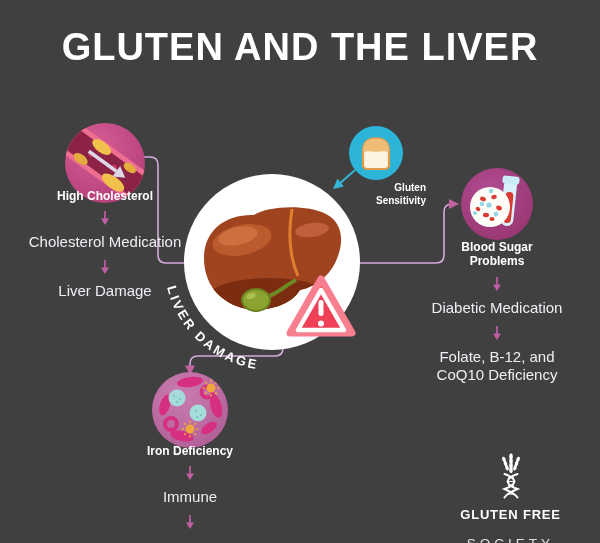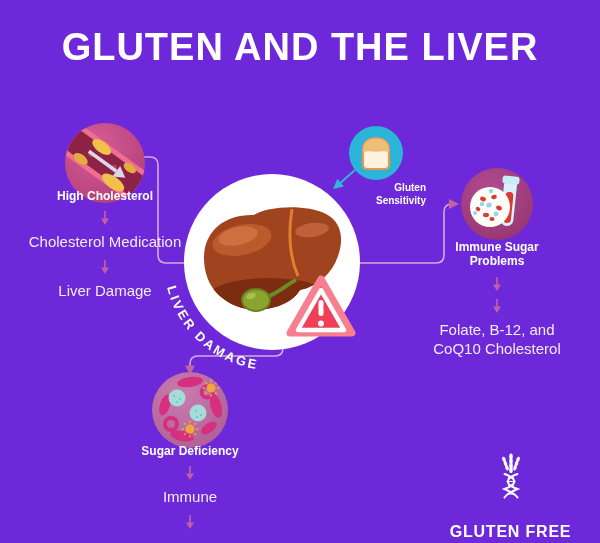--- a/index.html
+++ b/index.html
@@ -1,16 +1,16 @@
 <!DOCTYPE html>
 <html><head>
 <meta charset="utf-8">
 <style>
   html,body{margin:0;padding:0;background:#2b1430;}
-  .canvas{position:relative;width:600px;height:543px;background:#6d28d9;overflow:hidden;
+  .canvas{position:relative;width:600px;height:543px;background:#404040;overflow:hidden;
           font-family:"Liberation Sans", sans-serif;color:#fff;}
   .canvas *{box-sizing:border-box;}
   h1.title{position:absolute;top:26px;left:0;right:0;margin:0;text-align:center;
            font-size:38px;font-weight:bold;letter-spacing:1px;color:#ffffff;}
   svg.overlay{position:absolute;left:0;top:0;z-index:1;pointer-events:none;}
   .circle{position:absolute;border-radius:50%;z-index:2;}
   .circle svg{display:block;}
   .center-circle{left:184px;top:174px;width:176px;height:176px;background:#ffffff;}
   .center-circle svg{position:absolute;left:10px;top:26px;}
   .warning{position:absolute;left:284px;top:271px;width:74px;height:74px;z-index:3;}
@@ -18,21 +18,21 @@
   svg.curved text{fill:#ffffff;font-family:"Liberation Sans",sans-serif;font-weight:bold;
                   font-size:13px;letter-spacing:2.5px;}
   .branch{position:absolute;display:flex;flex-direction:column;align-items:center;gap:8px;z-index:2;}
   .branch-title{font-size:12px;font-weight:bold;line-height:1.2;text-align:center;}
   .branch-step{font-size:15px;line-height:1.25;text-align:center;color:#f2ecf4;}
   .pre{white-space:pre-line;}
   .mini-arrow{flex:0 0 auto;}
   .gluten-label{position:absolute;left:326px;top:181px;width:100px;text-align:right;
                 font-size:10px;font-weight:bold;line-height:1.3;z-index:2;}
   .footer{position:absolute;left:440px;top:453px;width:141px;text-align:center;z-index:2;}
-  .brand-top{font-size:16px;font-weight:bold;letter-spacing:0.8px;margin-top:20px;}
+  .brand-top{font-size:13px;font-weight:bold;letter-spacing:0.8px;margin-top:4px;}
   .brand-bottom{font-size:13.5px;font-weight:normal;letter-spacing:4px;color:#e6dcea;margin-top:14px;}
 </style>
 </head>
 <body>
 
 <div class="canvas">
 
   <svg class="overlay" width="600" height="543">
     <g fill="none" stroke="#d4abda" stroke-width="1.6">
       <path d="M196,263 L166,263 Q158,263 158,255 L158,165 Q158,157 150,157 L140,157"></path>
@@ -235,36 +235,37 @@
       </svg>
     <div class="branch-step">Cholesterol Medication</div>
     <svg class="mini-arrow" width="12" height="14">
         <line x1="6" y1="0" x2="6" y2="8" stroke="#c05fa3" stroke-width="1.7"></line>
         <path d="M2,7.5 L10,7.5 L6,14 Z" fill="#c05fa3"></path>
       </svg>
     <div class="branch-step">Liver Damage</div>
   </div>
 
   <div class="branch" style="left:407px;top:240px;width:180px;">
-    <div class="branch-title pre">Immune Sugar
+    <div class="branch-title pre">Blood Sugar
 Problems</div>
     <svg class="mini-arrow" width="12" height="14">
         <line x1="6" y1="0" x2="6" y2="8" stroke="#c05fa3" stroke-width="1.7"></line>
         <path d="M2,7.5 L10,7.5 L6,14 Z" fill="#c05fa3"></path>
       </svg>
+    <div class="branch-step">Diabetic Medication</div>
     <svg class="mini-arrow" width="12" height="14">
         <line x1="6" y1="0" x2="6" y2="8" stroke="#c05fa3" stroke-width="1.7"></line>
         <path d="M2,7.5 L10,7.5 L6,14 Z" fill="#c05fa3"></path>
       </svg>
     <div class="branch-step pre">Folate, B-12, and
-CoQ10 Cholesterol</div>
+CoQ10 Deficiency</div>
   </div>
 
   <div class="branch" style="left:70px;top:444px;width:240px;">
-    <div class="branch-title">Sugar Deficiency</div>
+    <div class="branch-title">Iron Deficiency</div>
     <svg class="mini-arrow" width="12" height="14">
         <line x1="6" y1="0" x2="6" y2="8" stroke="#c05fa3" stroke-width="1.7"></line>
         <path d="M2,7.5 L10,7.5 L6,14 Z" fill="#c05fa3"></path>
       </svg>
     <div class="branch-step">Immune</div>
     <svg class="mini-arrow" width="12" height="14">
         <line x1="6" y1="0" x2="6" y2="8" stroke="#c05fa3" stroke-width="1.7"></line>
         <path d="M2,7.5 L10,7.5 L6,14 Z" fill="#c05fa3"></path>
       </svg>
   </div>

